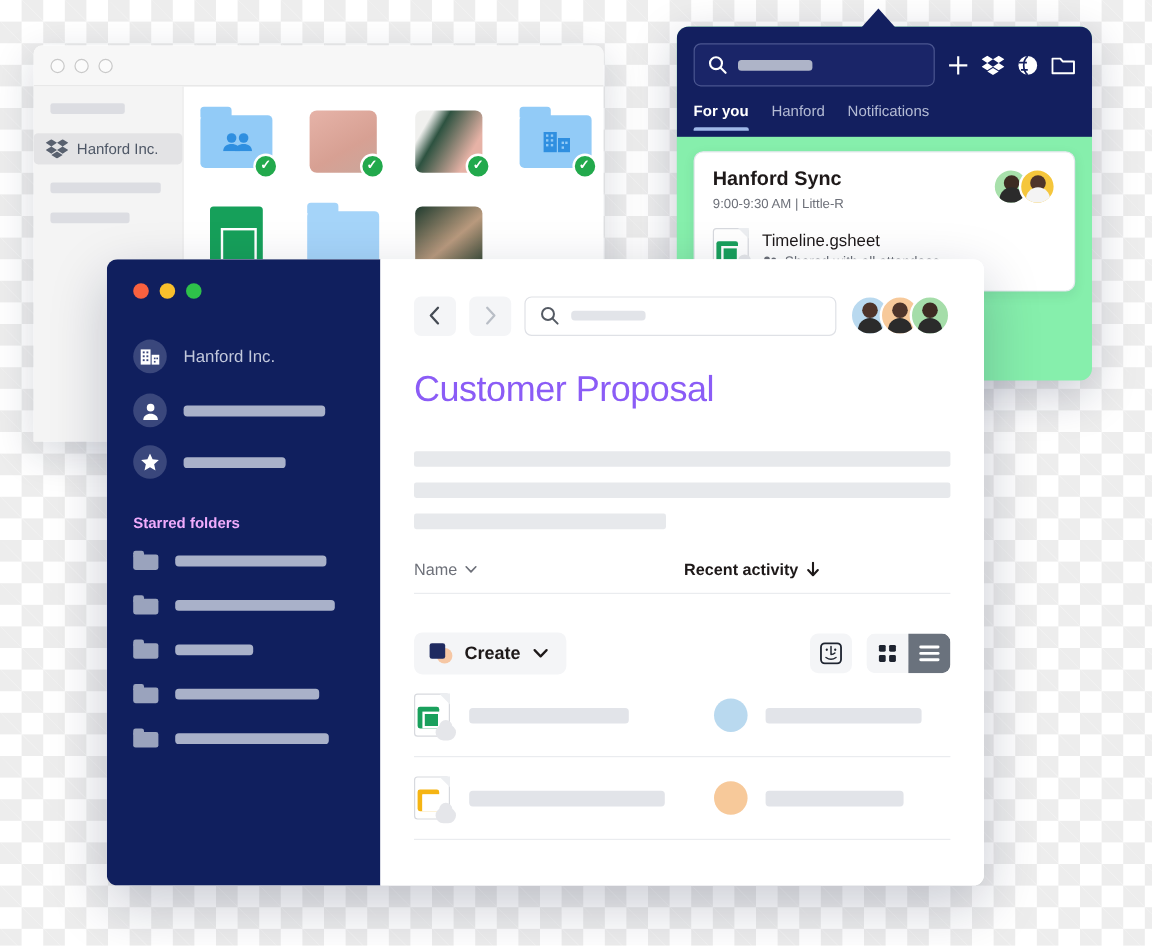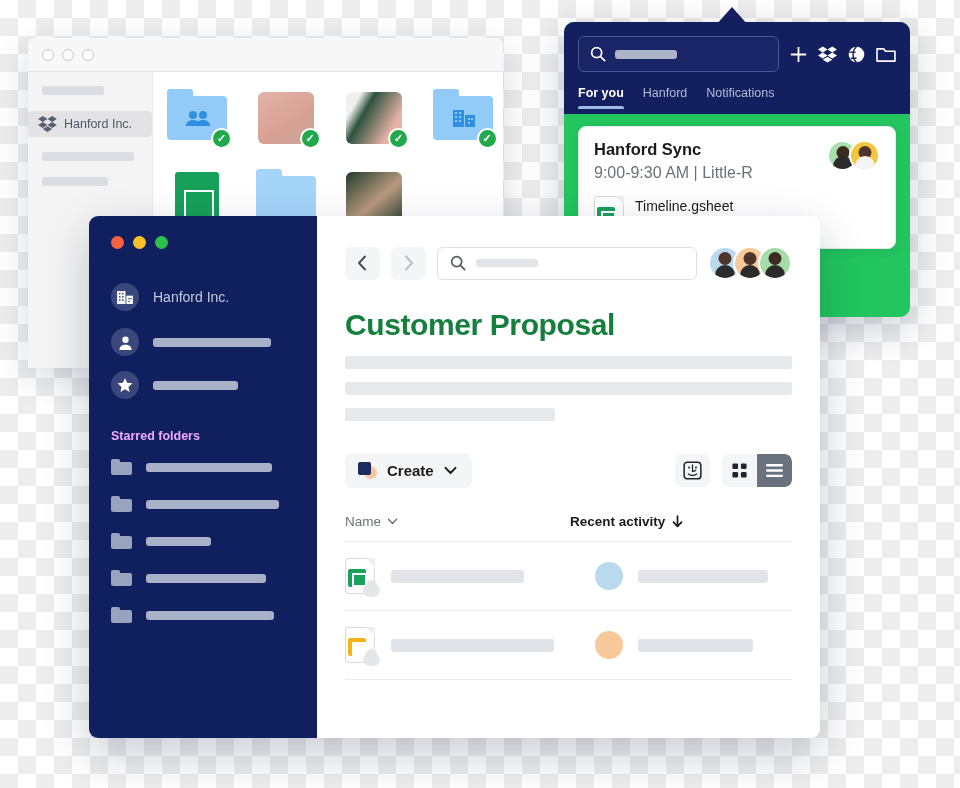--- a/index.html
+++ b/index.html
@@ -94,21 +94,21 @@
   }
   .tile-inner-icon {
     position: absolute; left: 50%; top: 52%; transform: translate(-50%,-50%);
     color: #2f8fe0;
   }
 
   
   #popover {
     position: absolute; left: 564px; top: 22px;
     width: 346px; height: 295px;
-    background: #22c55e;
+    background: #86efac;
     border-radius: 10px;
     box-shadow: 0 12px 38px rgba(15,25,60,.22);
     overflow: hidden;
   }
   #popover-caret {
     position: absolute; left: 716px; top: 7px;
     width: 0; height: 0;
     border-left: 16px solid transparent; border-right: 16px solid transparent;
     border-bottom: 18px solid #131f5f;
     z-index: 3;
@@ -133,21 +133,21 @@
     height: 3px; background: #9fb8e8; border-radius: 2px 2px 0 0;
   }
   #meeting-card {
     position: absolute; left: 14px; top: 104px; right: 14px;
     background: #ffffff; border: 1px solid #e6e8ee; border-radius: 8px;
     padding: 13px 15px 16px 15px;
     box-shadow: 0 3px 10px rgba(20,30,60,.07);
   }
   #meeting-top { display: flex; justify-content: space-between; align-items: flex-start; }
   #meeting-title { font-size: 16.5px; font-weight: bold; color: #1e1919; }
-  #meeting-time { font-size: 16px; color: #6d7079; margin-top: 5px; text-align: right; }
+  #meeting-time { font-size: 11px; color: #6d7079; margin-top: 5px; text-align: right; }
   .avatar-stack { display: flex; }
   .avatar-stack > * + * { margin-left: -9px; }
   .av {
     width: 31px; height: 31px; border-radius: 50%; border: 2px solid #fff;
     position: relative; overflow: hidden;
   }
   .av-green { background: #a8e0ab; }
   .av-yellow { background: #f5c63c; }
   .av-blue { background: #b9d9ef; }
   .av-peach { background: #f7c99a; }
@@ -243,22 +243,22 @@
     display: flex; align-items: center; justify-content: center;
     color: #454b54;
   }
   .nav-btn.disabled { color: #b9bec6; }
   #main-search {
     flex: 1; height: 33px; border: 1px solid #dfe1e6; border-radius: 6px;
     display: flex; align-items: center; gap: 10px; padding: 0 12px;
   }
   .ph-bar-dk { height: 8px; border-radius: 3px; background: #e2e4e9; }
   #main-title {
-    font-size: 30px; font-weight: bold; color: #15803d;
-    margin: 28px 0 14px 0; letter-spacing: -0.4px;
+    font-size: 30px; font-weight: normal; color: #8b5cf6;
+    margin: 28px 0 34px 0; letter-spacing: -0.4px;
   }
   .body-bar { height: 13px; border-radius: 2px; background: #e7e9ec; margin-bottom: 13px; }
   #toolbar { display: flex; align-items: center; margin-top: 32px; }
   #create-btn {
     display: flex; align-items: center; gap: 10px;
     background: #f4f5f7; border-radius: 7px; padding: 9px 15px 9px 13px;
   }
   #create-glyph { position: relative; width: 19px; height: 17px; }
   #create-glyph::before {
     content: ""; position: absolute; right: 0; bottom: 0;
@@ -556,20 +556,36 @@
         <span class="av av-peach" style="width:34px;height:34px"></span>
         <span class="av av-mint dark-skin" style="width:34px;height:34px"></span>
       </div>
     </div>
 
     <h1 id="main-title">Customer Proposal</h1>
 
     <div class="body-bar" style="width:100%"></div>
     <div class="body-bar" style="width:100%"></div>
     <div class="body-bar" style="width:47%"></div>
+
+    <div id="columns">
+      <span class="col-name">
+        <span>Name</span>
+        <svg width="11" height="7" viewBox="0 0 12 8">
+            <polyline points="1.4,1.5 6,6.3 10.6,1.5" fill="none" stroke="#6d7079" stroke-width="1.6" stroke-linecap="round" stroke-linejoin="round"></polyline>
+          </svg>
+      </span>
+      <span class="col-activity">
+        <span>Recent activity</span>
+        <svg width="11" height="13" viewBox="0 0 12 14">
+            <line x1="6" y1="1" x2="6" y2="12" stroke="#1e1919" stroke-width="1.9" stroke-linecap="round"></line>
+            <polyline points="1.6,7.6 6,12.3 10.4,7.6" fill="none" stroke="#1e1919" stroke-width="1.9" stroke-linecap="round" stroke-linejoin="round"></polyline>
+          </svg>
+      </span>
+    </div>
 
     <div id="toolbar">
       <div id="create-btn">
         <span id="create-glyph"></span>
         <span id="create-label">Create</span>
         <svg width="13" height="9" viewBox="0 0 13 9">
             <polyline points="1.5,1.8 6.5,7 11.5,1.8" fill="none" stroke="#1e1919" stroke-width="1.9" stroke-linecap="round" stroke-linejoin="round"></polyline>
           </svg>
       </div>
       <div id="view-controls">
@@ -599,36 +615,20 @@
                   <rect x="1" y="1" width="18" height="2.6" rx="1.3"></rect>
                   <rect x="1" y="6.7" width="18" height="2.6" rx="1.3"></rect>
                   <rect x="1" y="12.4" width="18" height="2.6" rx="1.3"></rect>
                 </g>
             </svg>
           </span>
         </div>
       </div>
     </div>
 
-    <div id="columns">
-      <span class="col-name">
-        <span>Name</span>
-        <svg width="11" height="7" viewBox="0 0 12 8">
-            <polyline points="1.4,1.5 6,6.3 10.6,1.5" fill="none" stroke="#6d7079" stroke-width="1.6" stroke-linecap="round" stroke-linejoin="round"></polyline>
-          </svg>
-      </span>
-      <span class="col-activity">
-        <span>Recent activity</span>
-        <svg width="11" height="13" viewBox="0 0 12 14">
-            <line x1="6" y1="1" x2="6" y2="12" stroke="#1e1919" stroke-width="1.9" stroke-linecap="round"></line>
-            <polyline points="1.6,7.6 6,12.3 10.4,7.6" fill="none" stroke="#1e1919" stroke-width="1.9" stroke-linecap="round" stroke-linejoin="round"></polyline>
-          </svg>
-      </span>
-    </div>
-
     <div class="file-row">
       <div class="file-left">
         <span class="file-icon">
           <span class="file-page"></span>
             <span class="file-chip"></span>
             <span class="cloud-badge"></span>
         </span>
         <span class="ph-bar-dk" style="width:133px;height:13px"></span>
       </div>
       <div class="file-right">

